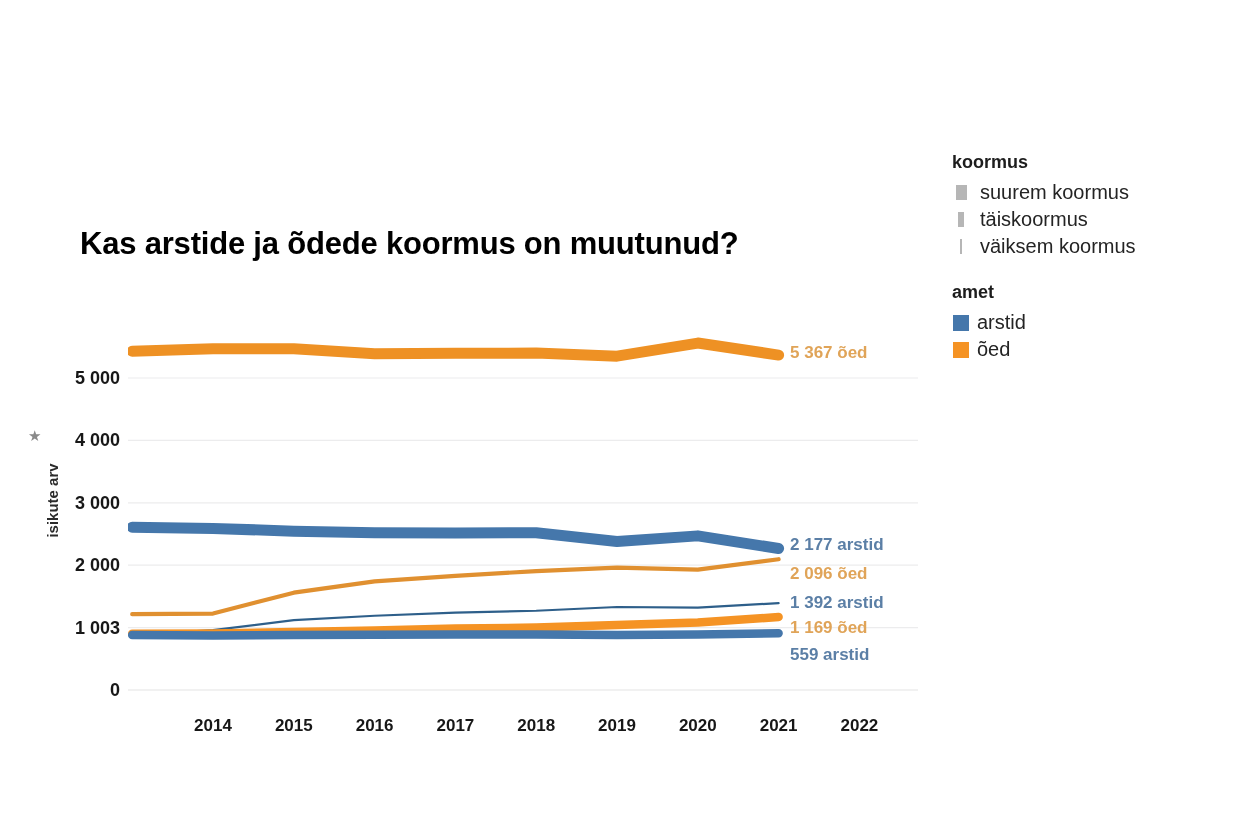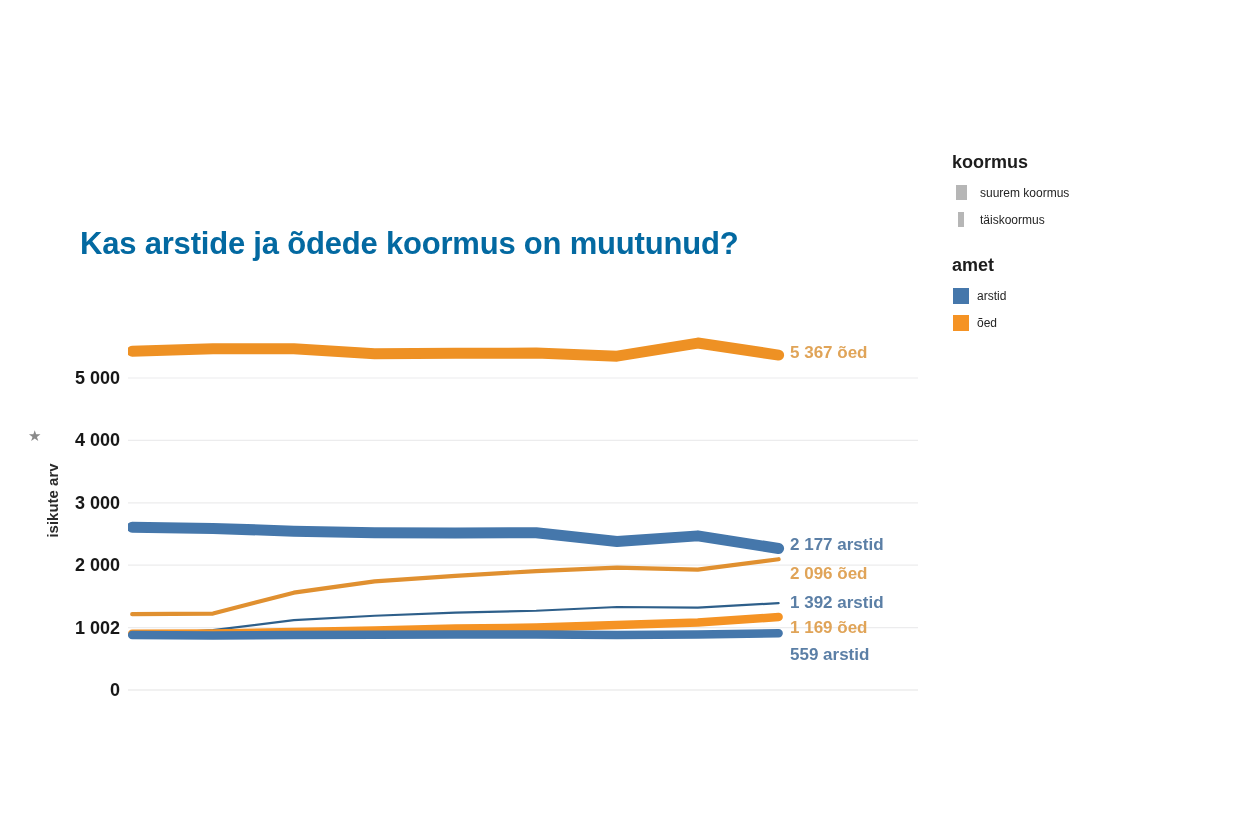--- a/index.html
+++ b/index.html
@@ -25,21 +25,21 @@
   }
 
   
   .chart-title {
     position: absolute;
     left: 80px;
     top: 226px;
     font-size: 31px;
     font-weight: bold;
     letter-spacing: -0.2px;
-    color: #0369a1;
+    color: #000000;
     white-space: nowrap;
   }
 
   
   .yaxis-title-wrap {
     position: absolute;
     left: 24px;
     top: 420px;
     width: 30px;
     height: 180px;
@@ -167,40 +167,40 @@
   .sw-bar.w-mid    { width: 6px;  }
   .sw-bar.w-thin   { width: 2px;  }
   .sw-square {
     width: 16px;
     height: 16px;
     flex: none;
     margin-right: 8px;
     margin-left: 3px;
   }
   .legend-label {
-    font-size: 12px;
+    font-size: 20px;
     color: #242424;
     white-space: nowrap;
   }
 </style>
 </head>
 <body>
 
 <div id="stage">
 
   <div class="chart-title">Kas arstide ja õdede koormus on muutunud?</div>
 
   <div class="yaxis-title-wrap">
     <span class="yaxis-star">★</span>
     <span class="yaxis-title">isikute arv</span>
   </div>
 
   <div id="yticks">
       <div class="ytick" style="top: 690px;">0</div>
-      <div class="ytick" style="top: 627.6px;">1 002</div>
+      <div class="ytick" style="top: 627.6px;">1 003</div>
       <div class="ytick" style="top: 565.2px;">2 000</div>
       <div class="ytick" style="top: 502.8px;">3 000</div>
       <div class="ytick" style="top: 440.4px;">4 000</div>
       <div class="ytick" style="top: 378px;">5 000</div>
     </div>
 
   <div id="plot">
     <svg id="plot-svg" width="790" height="375" viewBox="0 0 790 375">
       <g id="gridlines">
           <line x1="0" x2="790" y1="360" y2="360" stroke="#ececed" stroke-width="1.6"></line>
@@ -214,20 +214,31 @@
           <polyline points="4.20,21.17 85.00,18.67 165.80,18.67 246.60,23.66 327.40,23.35 408.20,23.04 489.00,26.16 569.80,13.06 650.60,25.10" fill="none" stroke="#ee9124" stroke-width="11" stroke-linecap="round" stroke-linejoin="round"></polyline>
           <polyline points="4.20,197.14 85.00,198.38 165.80,201.19 246.60,202.75 327.40,203.06 408.20,202.75 489.00,211.49 569.80,205.87 650.60,218.48" fill="none" stroke="#4577ab" stroke-width="11" stroke-linecap="round" stroke-linejoin="round"></polyline>
           <polyline points="4.20,284.18 85.00,283.56 165.80,262.66 246.60,251.42 327.40,245.81 408.20,241.13 489.00,237.70 569.80,239.57 650.60,229.21" fill="none" stroke="#e09030" stroke-width="4.2" stroke-linecap="round" stroke-linejoin="round"></polyline>
           <polyline points="4.20,305.09 85.00,300.10 165.80,290.11 246.60,285.74 327.40,282.62 408.20,280.75 489.00,277.01 569.80,277.63 650.60,273.14" fill="none" stroke="#2e5f8a" stroke-width="2.2" stroke-linecap="round" stroke-linejoin="round"></polyline>
           <polyline points="4.20,303.84 85.00,303.53 165.80,301.97 246.60,300.41 327.40,298.54 408.20,297.60 489.00,295.10 569.80,292.61 650.60,287.05" fill="none" stroke="#f59324" stroke-width="8.5" stroke-linecap="round" stroke-linejoin="round"></polyline>
           <polyline points="4.20,305.09 85.00,305.59 165.80,305.09 246.60,304.78 327.40,304.46 408.20,304.46 489.00,305.09 569.80,304.46 650.60,303.34" fill="none" stroke="#4577ab" stroke-width="8.5" stroke-linecap="round" stroke-linejoin="round"></polyline>
         </g>
     </svg>
   </div>
 
+  <div id="xticks">
+      <div class="xtick" style="left: 213px;">2014</div>
+      <div class="xtick" style="left: 293.8px;">2015</div>
+      <div class="xtick" style="left: 374.6px;">2016</div>
+      <div class="xtick" style="left: 455.4px;">2017</div>
+      <div class="xtick" style="left: 536.2px;">2018</div>
+      <div class="xtick" style="left: 617px;">2019</div>
+      <div class="xtick" style="left: 697.8px;">2020</div>
+      <div class="xtick" style="left: 778.6px;">2021</div>
+      <div class="xtick" style="left: 859.4px;">2022</div>
+    </div>
 
   <div id="endlabels">
       <div class="endlabel orange" style="left: 790px; top: 353px;">5 367 õed</div>
       <div class="endlabel blue" style="left: 790px; top: 545px;">2 177 arstid</div>
       <div class="endlabel orange" style="left: 790px; top: 574px;">2 096 õed</div>
       <div class="endlabel blue" style="left: 790px; top: 603px; text-align: center;">1 392 arstid</div>
       <div class="endlabel orange" style="left: 790px; top: 628px;">1 169 õed</div>
       <div class="endlabel blue" style="left: 790px; top: 655px;">559 arstid</div>
     </div>
 
@@ -239,20 +250,26 @@
             <span class="sw-bar w-thick"></span>
           </span>
           <span class="legend-label">suurem koormus</span>
         </div>
         <div class="legend-row">
           <span class="sw-box">
             <span class="sw-bar w-mid"></span>
           </span>
           <span class="legend-label">täiskoormus</span>
         </div>
+        <div class="legend-row">
+          <span class="sw-box">
+            <span class="sw-bar w-thin"></span>
+          </span>
+          <span class="legend-label">väiksem koormus</span>
+        </div>
       </div>
       <div class="legend-group">
         <div class="legend-title">amet</div>
         <div class="legend-row">
           <span class="sw-square" style="background: rgb(69, 119, 171);"></span>
           <span class="legend-label">arstid</span>
         </div>
         <div class="legend-row">
           <span class="sw-square" style="background: rgb(245, 147, 36);"></span>
           <span class="legend-label">õed</span>

